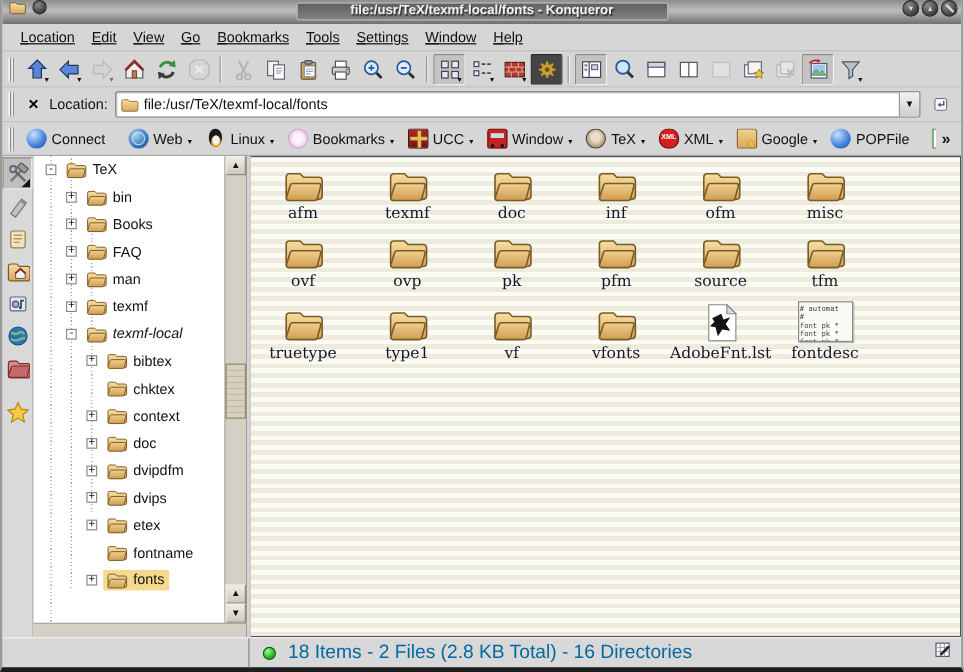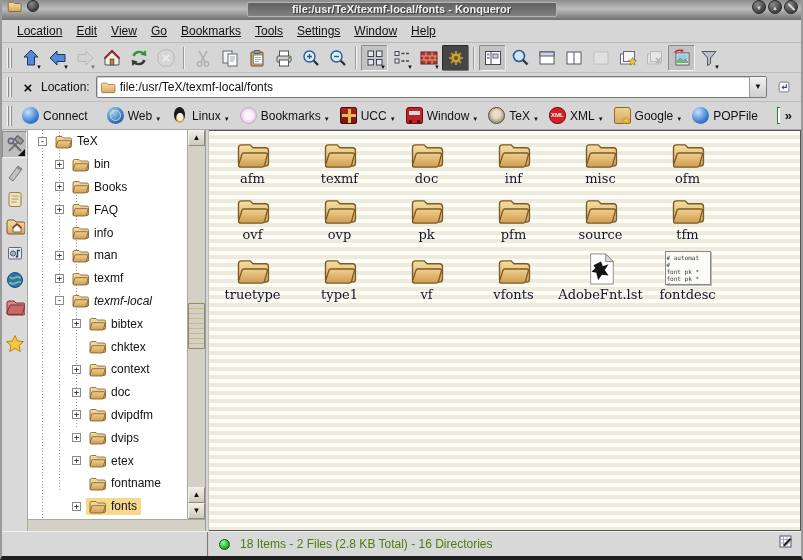--- a/index.html
+++ b/index.html
@@ -129,21 +129,21 @@
   .cell[data-type="file"] .f-file{display:block;}
   .cell[data-type="preview"] .f-preview{display:block;}
   .f-preview{width:46px;height:56px;background:#fbfbf6;border:1px solid #8a8a8a;box-shadow:1px 1px 0 #bbb;
     overflow:hidden;padding:2px 1px;}
   .prevtext{white-space:pre;font-family:"DejaVu Sans Mono",monospace;font-size:6px;line-height:7px;color:#3a3a3a;display:block;}
   
   .statusbar{height:25px;flex:0 0 25px;display:flex;align-items:center;background:#d8d8d8;border-top:1px solid #f2f2f2;}
   .status-left{width:207px;flex:0 0 207px;height:100%;border-right:2px groove #cfcfcf;}
   .led{width:11px;height:11px;border-radius:50%;margin:0 10px 0 10px;
     background:radial-gradient(circle at 35% 30%,#9aff9a,#18b418 65%,#0a7a0a);border:1px solid #1a5a1a;}
-  .status-text{font-size:12px;color:#4d7c0f;}
+  .status-text{font-size:16px;color:#0369a1;}
   .status-right{margin-left:auto;margin-right:8px;}
   
   .ti{width:20px;height:20px;}
 </style>
 </head>
 <body>
 
 <svg width="0" height="0" style="position:absolute">
   <defs>
     <linearGradient id="gfold" x1="0" y1="0" x2="0" y2="1">
@@ -560,30 +560,20 @@
               <span class="exp">+</span>
               <span class="thl">
                 <svg width="19" height="15" viewBox="0 0 36 30">
                   <path d="M3 8 q0-3 3-3 h9 l3 3 h13 q3 0 3 3 v13 q0 3-3 3 H6 q-3 0-3-3 Z" fill="url(#gfold)" stroke="#7a5a28" stroke-width="1.6"></path>
                   <path d="M3 26 l3.5-11 q.5-1.6 2.2-1.6 H31 q2.3 0 1.8 2 L30 26 q-.5 2-2.5 2 H6 q-3 0-3-2 Z" fill="url(#gfold2)" stroke="#7a5a28" stroke-width="1.6"></path>
                 </svg>
                 <span class="tlabel">FAQ</span>
               </span>
             </div>
             <div class="trow d1">
-              <span class="exp"></span>
-              <span class="thl">
-                <svg width="19" height="15" viewBox="0 0 36 30">
-                  <path d="M3 8 q0-3 3-3 h9 l3 3 h13 q3 0 3 3 v13 q0 3-3 3 H6 q-3 0-3-3 Z" fill="url(#gfold)" stroke="#7a5a28" stroke-width="1.6"></path>
-                  <path d="M3 26 l3.5-11 q.5-1.6 2.2-1.6 H31 q2.3 0 1.8 2 L30 26 q-.5 2-2.5 2 H6 q-3 0-3-2 Z" fill="url(#gfold2)" stroke="#7a5a28" stroke-width="1.6"></path>
-                </svg>
-                <span class="tlabel">info</span>
-              </span>
-            </div>
-            <div class="trow d1">
               <span class="exp">+</span>
               <span class="thl">
                 <svg width="19" height="15" viewBox="0 0 36 30">
                   <path d="M3 8 q0-3 3-3 h9 l3 3 h13 q3 0 3 3 v13 q0 3-3 3 H6 q-3 0-3-3 Z" fill="url(#gfold)" stroke="#7a5a28" stroke-width="1.6"></path>
                   <path d="M3 26 l3.5-11 q.5-1.6 2.2-1.6 H31 q2.3 0 1.8 2 L30 26 q-.5 2-2.5 2 H6 q-3 0-3-2 Z" fill="url(#gfold2)" stroke="#7a5a28" stroke-width="1.6"></path>
                 </svg>
                 <span class="tlabel">man</span>
               </span>
             </div>
             <div class="trow d1">
@@ -745,29 +735,29 @@
             </svg>
 
             <span class="flabel">inf</span>
           </div>
           <div class="cell" data-type="folder">
             <svg class="ficon f-folder" width="36" height="29" viewBox="0 0 36 30">
               <path d="M3 8 q0-3 3-3 h9 l3 3 h13 q3 0 3 3 v13 q0 3-3 3 H6 q-3 0-3-3 Z" fill="url(#gfold)" stroke="#7a5a28" stroke-width="1.4"></path>
               <path d="M3 26 l3.5-11 q.5-1.6 2.2-1.6 H31 q2.3 0 1.8 2 L30 26 q-.5 2-2.5 2 H6 q-3 0-3-2 Z" fill="url(#gfold2)" stroke="#7a5a28" stroke-width="1.4"></path>
             </svg>
 
+            <span class="flabel">ofm</span>
+          </div>
+          <div class="cell" data-type="folder">
+            <svg class="ficon f-folder" width="36" height="29" viewBox="0 0 36 30">
+              <path d="M3 8 q0-3 3-3 h9 l3 3 h13 q3 0 3 3 v13 q0 3-3 3 H6 q-3 0-3-3 Z" fill="url(#gfold)" stroke="#7a5a28" stroke-width="1.4"></path>
+              <path d="M3 26 l3.5-11 q.5-1.6 2.2-1.6 H31 q2.3 0 1.8 2 L30 26 q-.5 2-2.5 2 H6 q-3 0-3-2 Z" fill="url(#gfold2)" stroke="#7a5a28" stroke-width="1.4"></path>
+            </svg>
+
             <span class="flabel">misc</span>
-          </div>
-          <div class="cell" data-type="folder">
-            <svg class="ficon f-folder" width="36" height="29" viewBox="0 0 36 30">
-              <path d="M3 8 q0-3 3-3 h9 l3 3 h13 q3 0 3 3 v13 q0 3-3 3 H6 q-3 0-3-3 Z" fill="url(#gfold)" stroke="#7a5a28" stroke-width="1.4"></path>
-              <path d="M3 26 l3.5-11 q.5-1.6 2.2-1.6 H31 q2.3 0 1.8 2 L30 26 q-.5 2-2.5 2 H6 q-3 0-3-2 Z" fill="url(#gfold2)" stroke="#7a5a28" stroke-width="1.4"></path>
-            </svg>
-
-            <span class="flabel">ofm</span>
           </div>
         </div>
       <div class="frow">
 
       <div class="cell" data-type="folder">
             <svg class="ficon f-folder" width="36" height="29" viewBox="0 0 36 30">
               <path d="M3 8 q0-3 3-3 h9 l3 3 h13 q3 0 3 3 v13 q0 3-3 3 H6 q-3 0-3-3 Z" fill="url(#gfold)" stroke="#7a5a28" stroke-width="1.4"></path>
               <path d="M3 26 l3.5-11 q.5-1.6 2.2-1.6 H31 q2.3 0 1.8 2 L30 26 q-.5 2-2.5 2 H6 q-3 0-3-2 Z" fill="url(#gfold2)" stroke="#7a5a28" stroke-width="1.4"></path>
             </svg>
 

